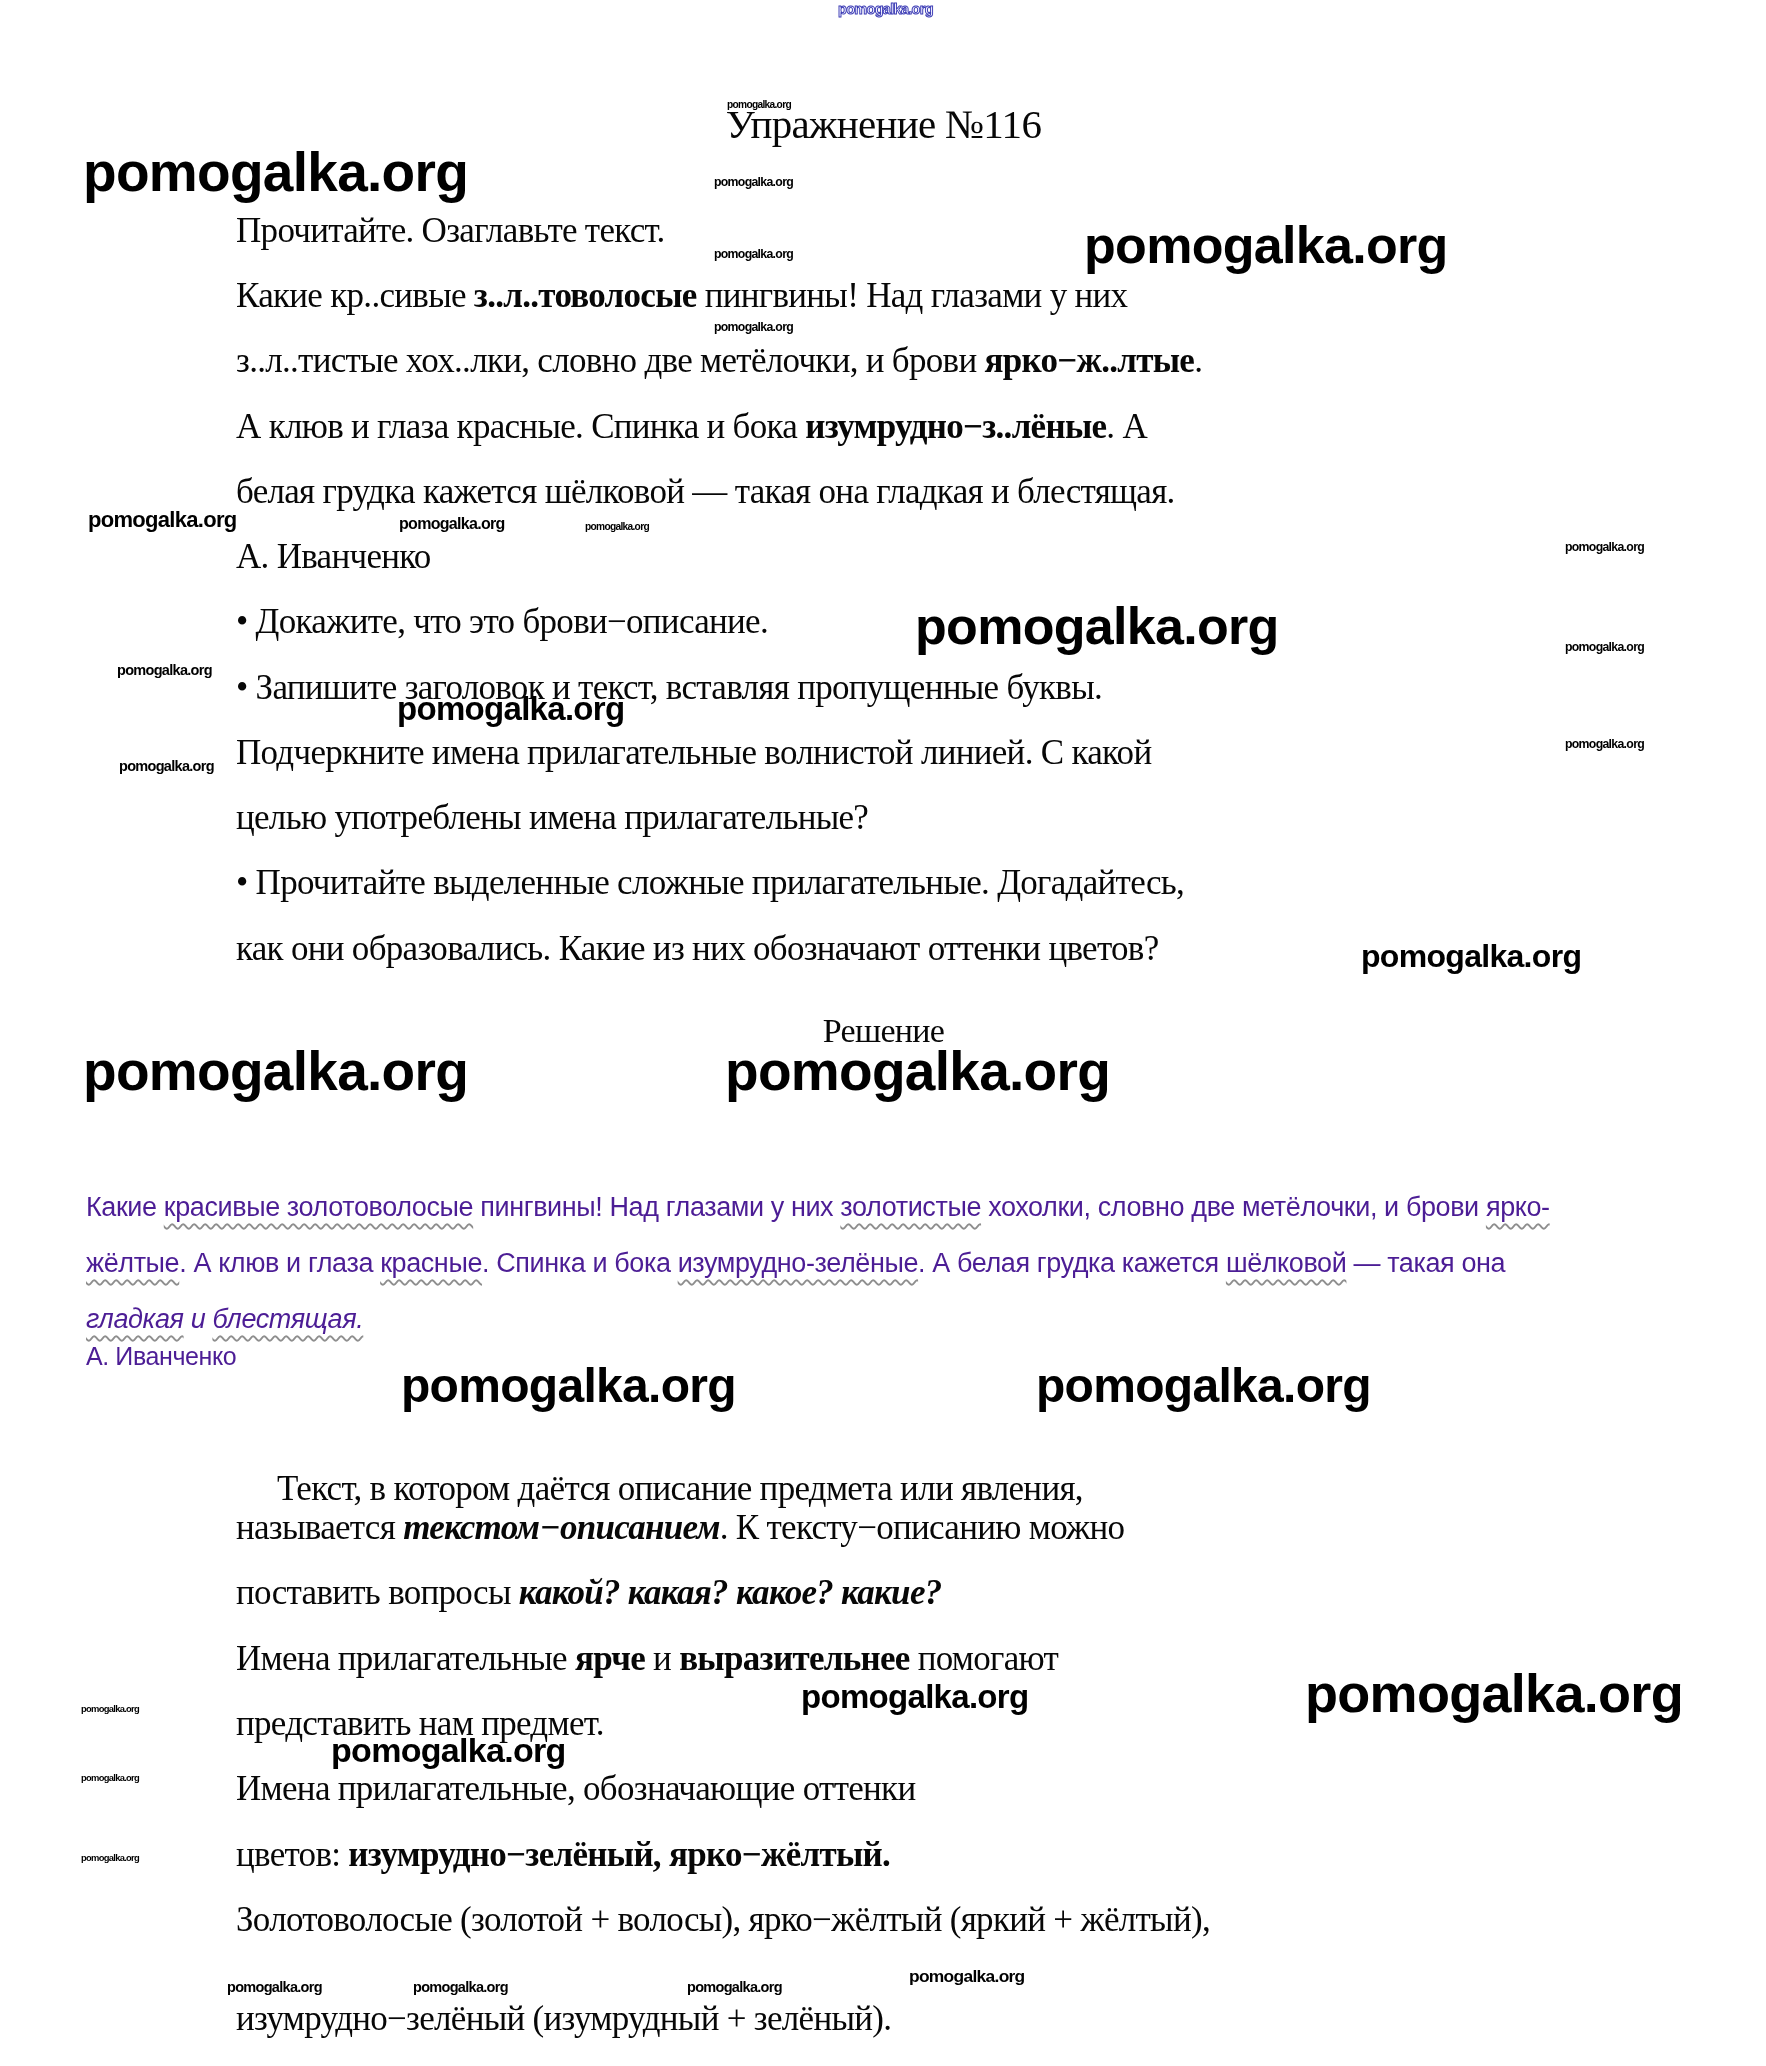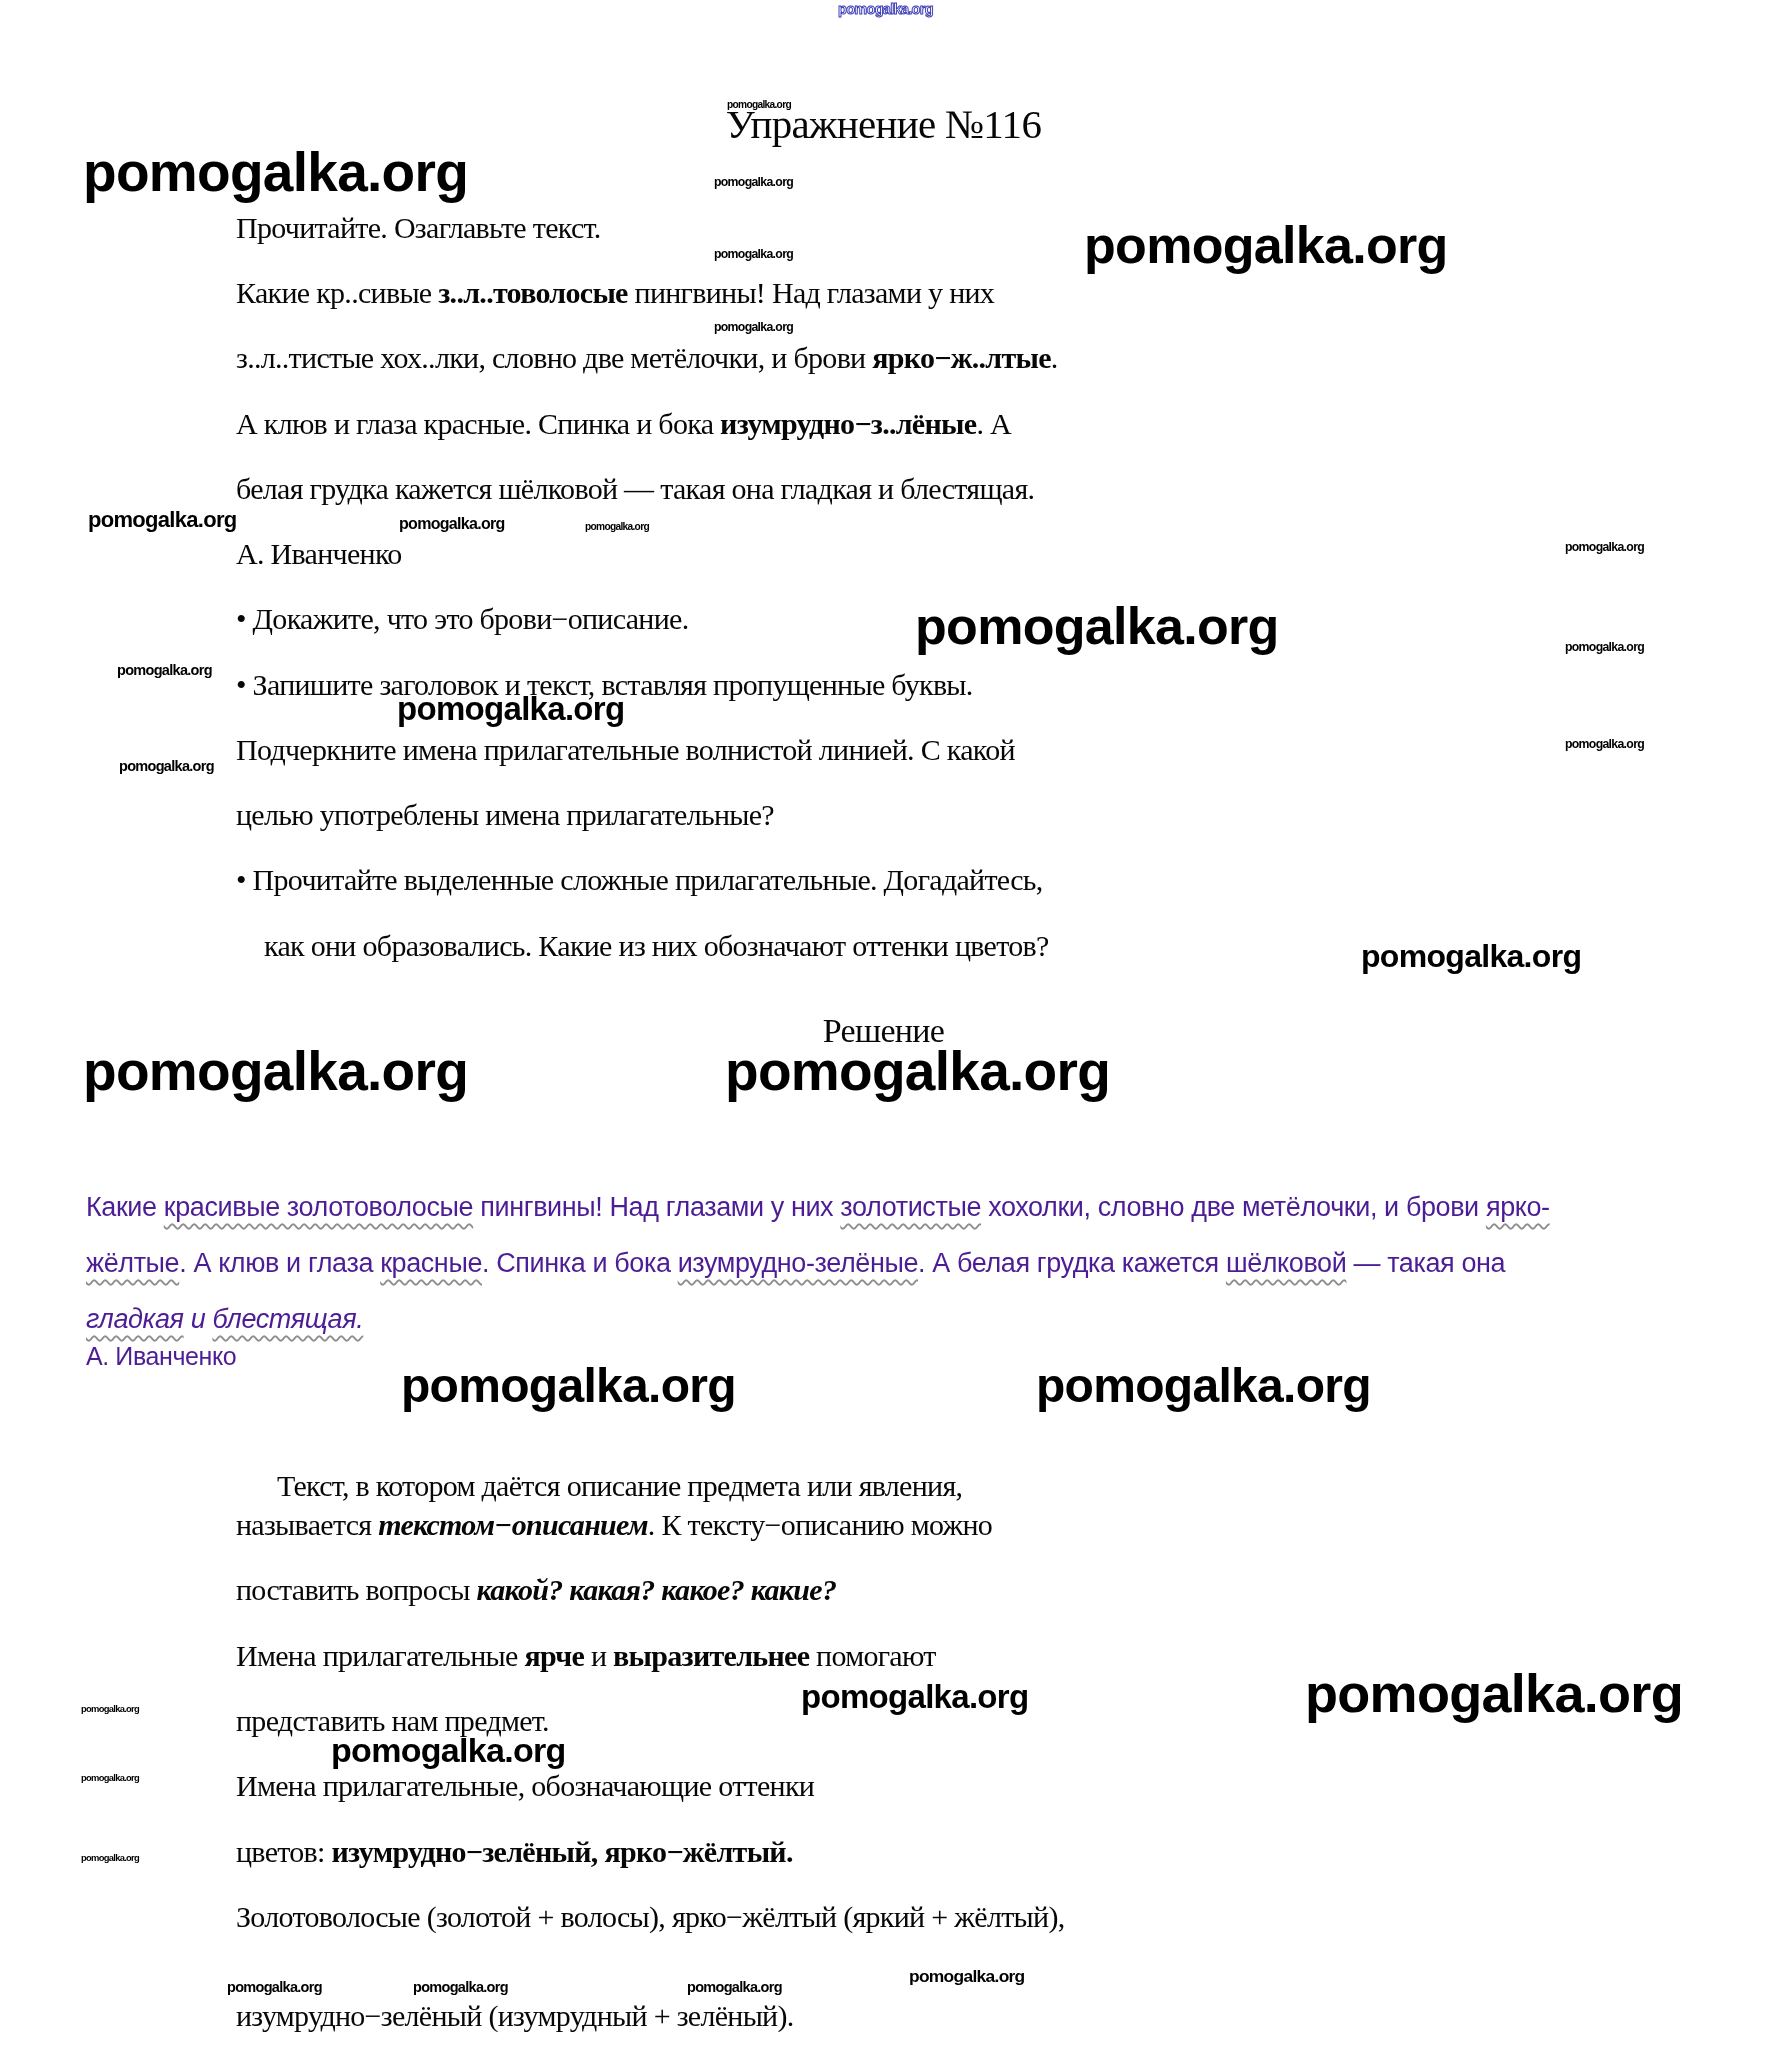--- a/index.html
+++ b/index.html
@@ -32,21 +32,21 @@
     white-space:nowrap;
     margin:0;
   }
   .line{
     position:absolute;
     white-space:nowrap;
     line-height:1.08;
   }
   .line.serif{
     font-family:"Liberation Serif", serif;
-    font-size:30px;
+    font-size:35px;
     letter-spacing:-0.7px;
     color:#070707;
   }
   .line.gray{
     font-family:"Liberation Sans", sans-serif;
     font-size:27px;
     letter-spacing:-0.4px;
     color:#4c1d95;
   }
   .seg.b{ font-weight:bold; }
@@ -84,21 +84,21 @@
       <div class="line serif" style="left: 236px; top: 277px;"><span class="seg">Какие кр..сивые </span><span class="seg b">з..л..товолосые</span><span class="seg"> пингвины! Над глазами у них</span></div>
       <div class="line serif" style="left: 236px; top: 342px;"><span class="seg">з..л..тистые хох..лки, словно две метёлочки, и брови </span><span class="seg b">ярко−ж..лтые</span><span class="seg">.</span></div>
       <div class="line serif" style="left: 236px; top: 408px;"><span class="seg">А клюв и глаза красные. Спинка и бока </span><span class="seg b">изумрудно−з..лёные</span><span class="seg">. А</span></div>
       <div class="line serif" style="left: 236px; top: 473px;"><span class="seg">белая грудка кажется шёлковой — такая она гладкая и блестящая.</span></div>
       <div class="line serif" style="left: 236px; top: 538px;"><span class="seg">А. Иванченко</span></div>
       <div class="line serif" style="left: 236px; top: 603px;"><span class="seg">• Докажите, что это брови−описание.</span></div>
       <div class="line serif" style="left: 236px; top: 669px;"><span class="seg">• Запишите заголовок и текст, вставляя пропущенные буквы.</span></div>
       <div class="line serif" style="left: 236px; top: 734px;"><span class="seg">Подчеркните имена прилагательные волнистой линией. С какой</span></div>
       <div class="line serif" style="left: 236px; top: 799px;"><span class="seg">целью употреблены имена прилагательные?</span></div>
       <div class="line serif" style="left: 236px; top: 864px;"><span class="seg">• Прочитайте выделенные сложные прилагательные. Догадайтесь,</span></div>
-      <div class="line serif" style="left: 236px; top: 930px; margin-left: 28px;"><span class="seg">как они образовались. Какие из них обозначают оттенки цветов?</span></div>
+      <div class="line serif" style="left: 236px; top: 930px;"><span class="seg">как они образовались. Какие из них обозначают оттенки цветов?</span></div>
       <div class="line gray" style="left: 86px; top: 1193px;"><span class="seg">Какие </span><span class="seg w">красивые золотоволосые</span><span class="seg"> пингвины! Над глазами у них </span><span class="seg w">золотистые</span><span class="seg"> хохолки, словно две метёлочки, и брови </span><span class="seg w">ярко-</span></div>
       <div class="line gray" style="left: 86px; top: 1249px;"><span class="seg w">жёлтые</span><span class="seg">. А клюв и глаза </span><span class="seg w">красные</span><span class="seg">. Спинка и бока </span><span class="seg w">изумрудно-зелёные</span><span class="seg">. А белая грудка кажется </span><span class="seg w">шёлковой</span><span class="seg"> — такая она</span></div>
       <div class="line gray" style="left: 86px; top: 1305px; font-style: italic;"><span class="seg w">гладкая</span><span class="seg"> и </span><span class="seg w">блестящая.</span></div>
       <div class="line gray" style="left: 86px; top: 1343px; font-size: 25px;"><span class="seg">А. Иванченко</span></div>
       <div class="line serif" style="left: 236px; top: 1470px; margin-left: 41px;"><span class="seg">Текст, в котором даётся описание предмета или явления,</span></div>
       <div class="line serif" style="left: 236px; top: 1509px;"><span class="seg">называется </span><span class="seg b i">текстом−описанием</span><span class="seg">. К тексту−описанию можно</span></div>
       <div class="line serif" style="left: 236px; top: 1574px;"><span class="seg">поставить вопросы </span><span class="seg b i">какой? какая? какое? какие?</span></div>
       <div class="line serif" style="left: 236px; top: 1640px;"><span class="seg">Имена прилагательные </span><span class="seg b">ярче</span><span class="seg"> и </span><span class="seg b">выразительнее</span><span class="seg"> помогают</span></div>
       <div class="line serif" style="left: 236px; top: 1705px;"><span class="seg">представить нам предмет.</span></div>
       <div class="line serif" style="left: 236px; top: 1770px;"><span class="seg">Имена прилагательные, обозначающие оттенки</span></div>

